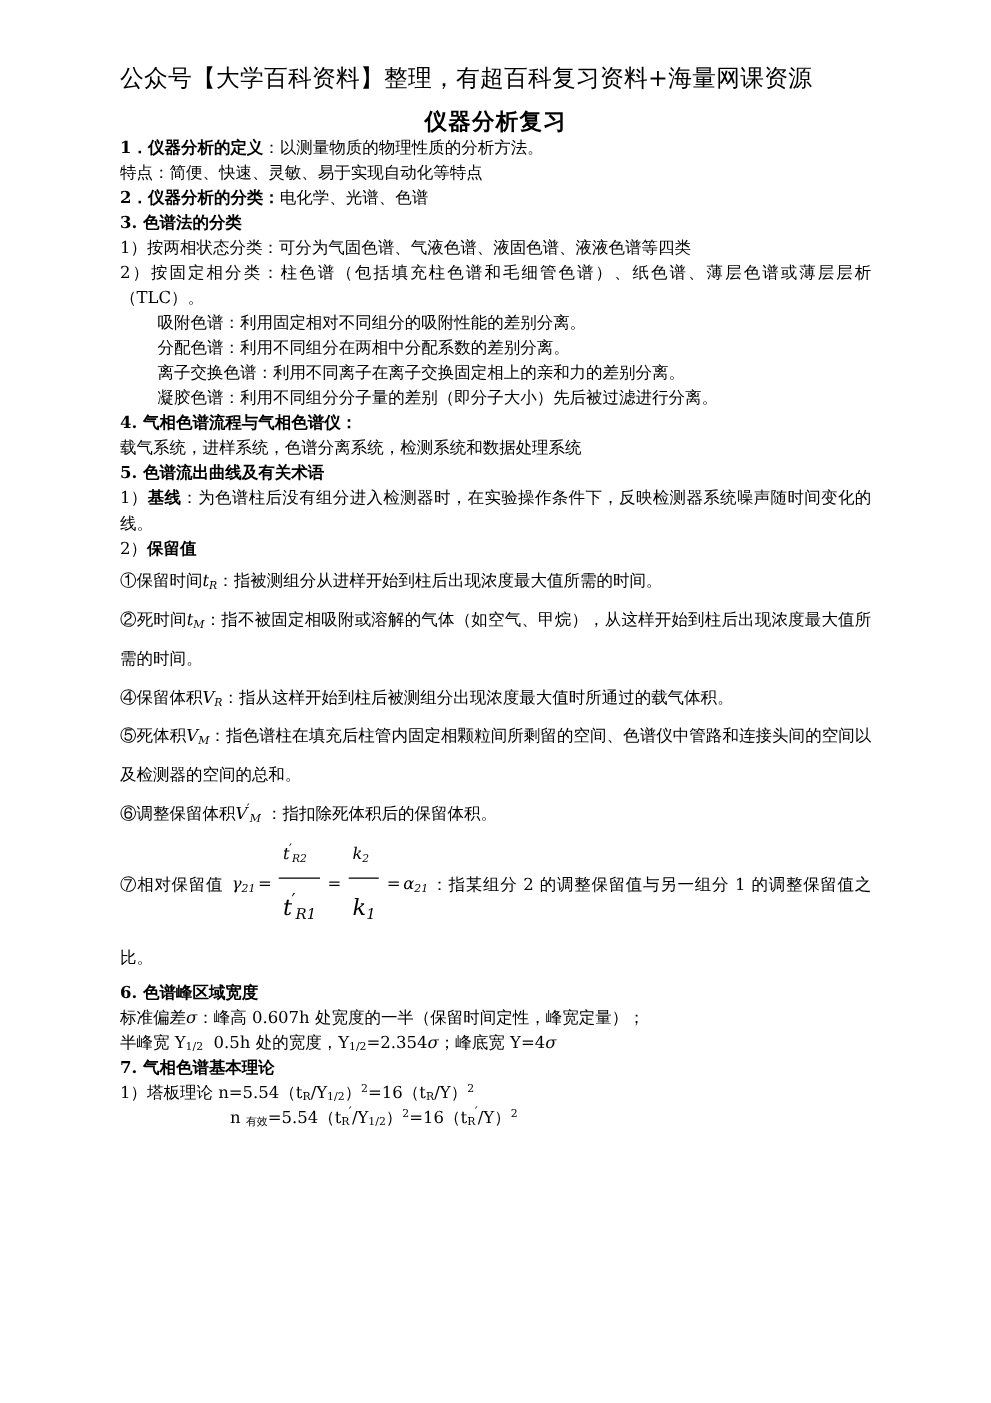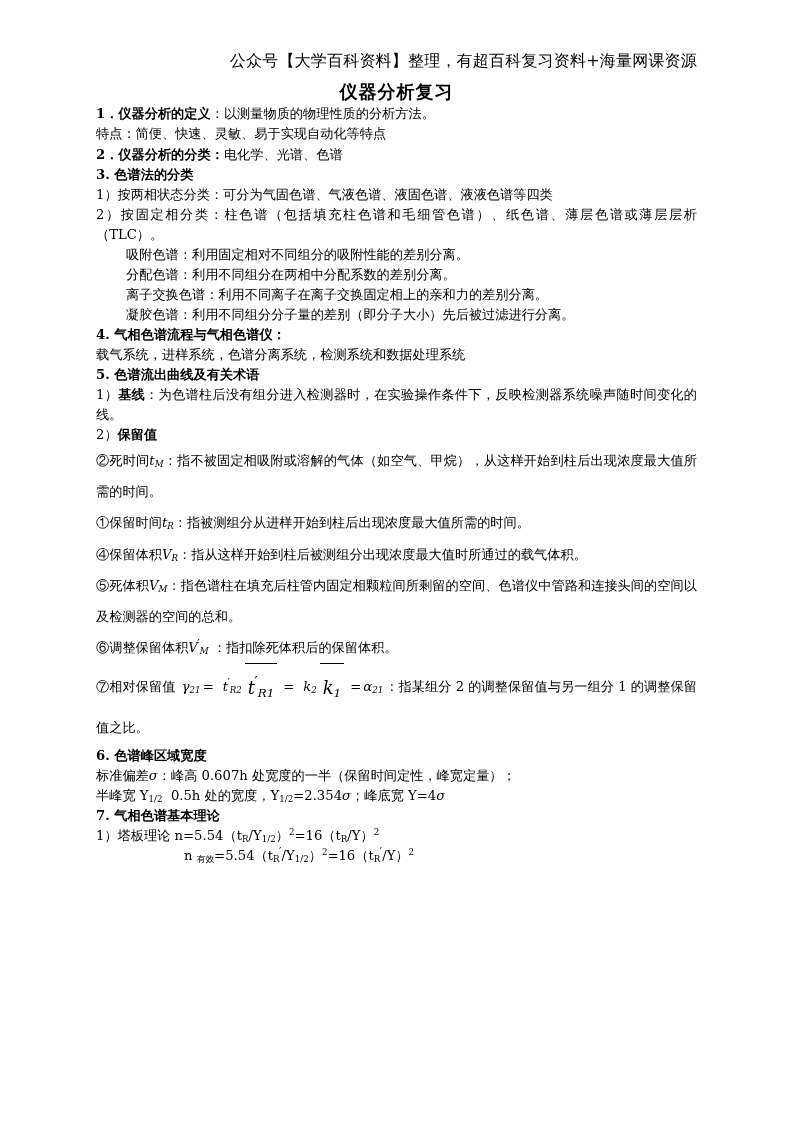--- a/index.html
+++ b/index.html
@@ -15,22 +15,22 @@
     -webkit-font-smoothing: antialiased;
   }
   .page {
     position: relative;
     width: 793px;
     height: 1122px;
     box-sizing: border-box;
     padding: 0 96px;
   }
   .promo-header {
-    text-align: right;
-    font-size: 16px;
+    text-align: left;
+    font-size: 19px;
     line-height: 1.4;
     padding-top: 50px;
     letter-spacing: 0.2px;
   }
   .doc-title {
     text-align: center;
     font-size: 18px;
     font-weight: bold;
     margin-top: 8px;
     letter-spacing: 1px;
@@ -82,22 +82,21 @@
   
   .formula-row {
     display: inline-flex;
     align-items: center;
     vertical-align: middle;
     white-space: nowrap;
     margin: 0 2px;
   }
   .frac {
     display: inline-flex;
-    flex-direction: row;
-    align-items: center;
+    flex-direction: column;
     vertical-align: middle;
     margin: 0 4px;
     font-style: italic;
   }
   .frac .num {
     padding: 0 3px 1px 3px;
     font-size: 13px;
   }
   .frac .den {
     padding: 1px 3px 0 3px;
@@ -144,23 +143,23 @@
 
     <p class="line b">4. 气相色谱流程与气相色谱仪：</p>
     <p class="line">载气系统，进样系统，色谱分离系统，检测系统和数据处理系统</p>
 
     <p class="line b">5. 色谱流出曲线及有关术语</p>
 
     <p class="line"><span>1）</span><span class="b">基线</span><span>：为色谱柱后没有组分进入检测器时，在实验操作条件下，反映检测器系统噪声随时间变化的线。</span></p>
 
     <p class="line"><span>2）</span><span class="b">保留值</span></p>
 
+    <p class="line spaced"><span>①保留时间</span><span class="math"><i>t</i><sub>R</sub></span><span>：指被测组分从进样开始到柱后出现浓度最大值所需的时间。</span></p>
+
     <p class="line spaced"><span>②死时间</span><span class="math"><i>t</i><sub>M</sub></span><span>：指不被固定相吸附或溶解的气体（如空气、甲烷），从这样开始到柱后出现浓度最大值所需的时间。</span></p>
-
-    <p class="line spaced"><span>①保留时间</span><span class="math"><i>t</i><sub>R</sub></span><span>：指被测组分从进样开始到柱后出现浓度最大值所需的时间。</span></p>
 
 
     <p class="line spaced"><span>④保留体积</span><span class="math"><i>V</i><sub>R</sub></span><span>：指从这样开始到柱后被测组分出现浓度最大值时所通过的载气体积。</span></p>
 
     <p class="line spaced"><span>⑤死体积</span><span class="math"><i>V</i><sub>M</sub></span><span>：指色谱柱在填充后柱管内固定相颗粒间所剩留的空间、色谱仪中管路和连接头间的空间以及检测器的空间的总和。</span></p>
 
     <p class="line spaced"><span>⑥调整保留体积</span><span class="math"><i>V</i><span class="prime">′</span><sub>M</sub></span>&nbsp;<span>：指扣除死体积后的保留体积。</span></p>
 
     <p class="line formula-line"><span>⑦相对保留值</span>&nbsp;<span class="formula-row">
           <span class="math greek"><i>γ</i><sub>21</sub></span>

